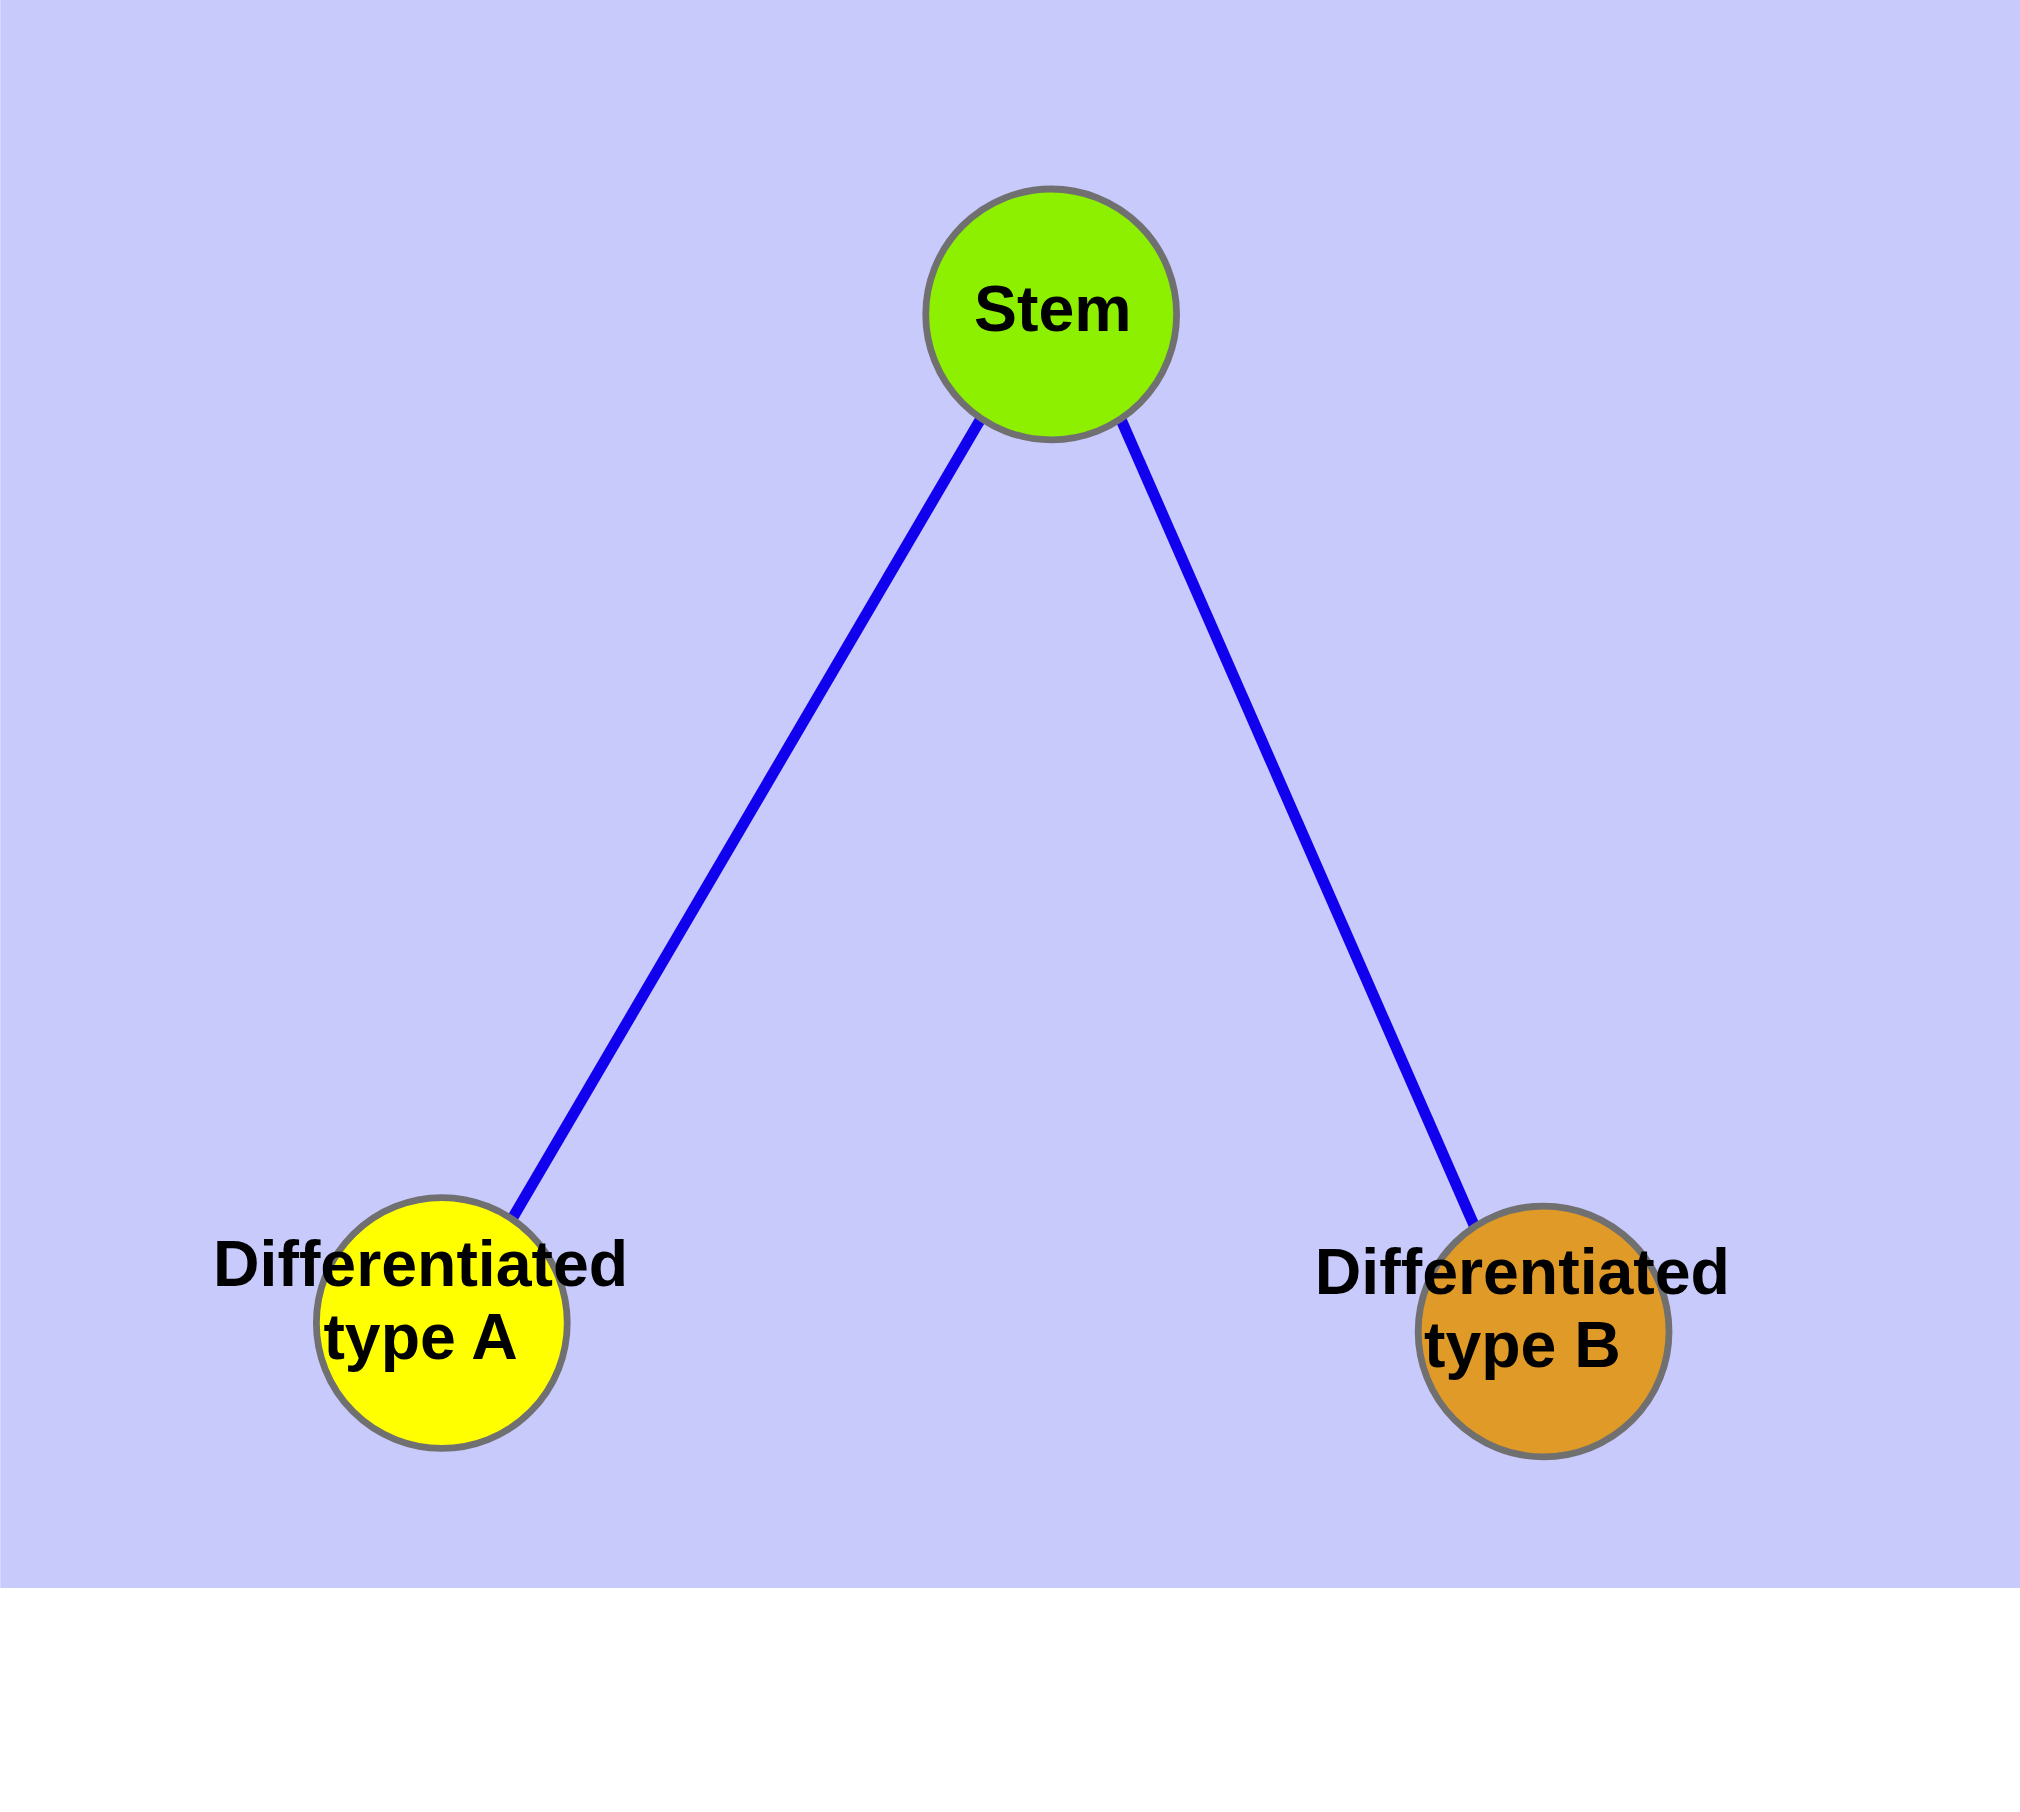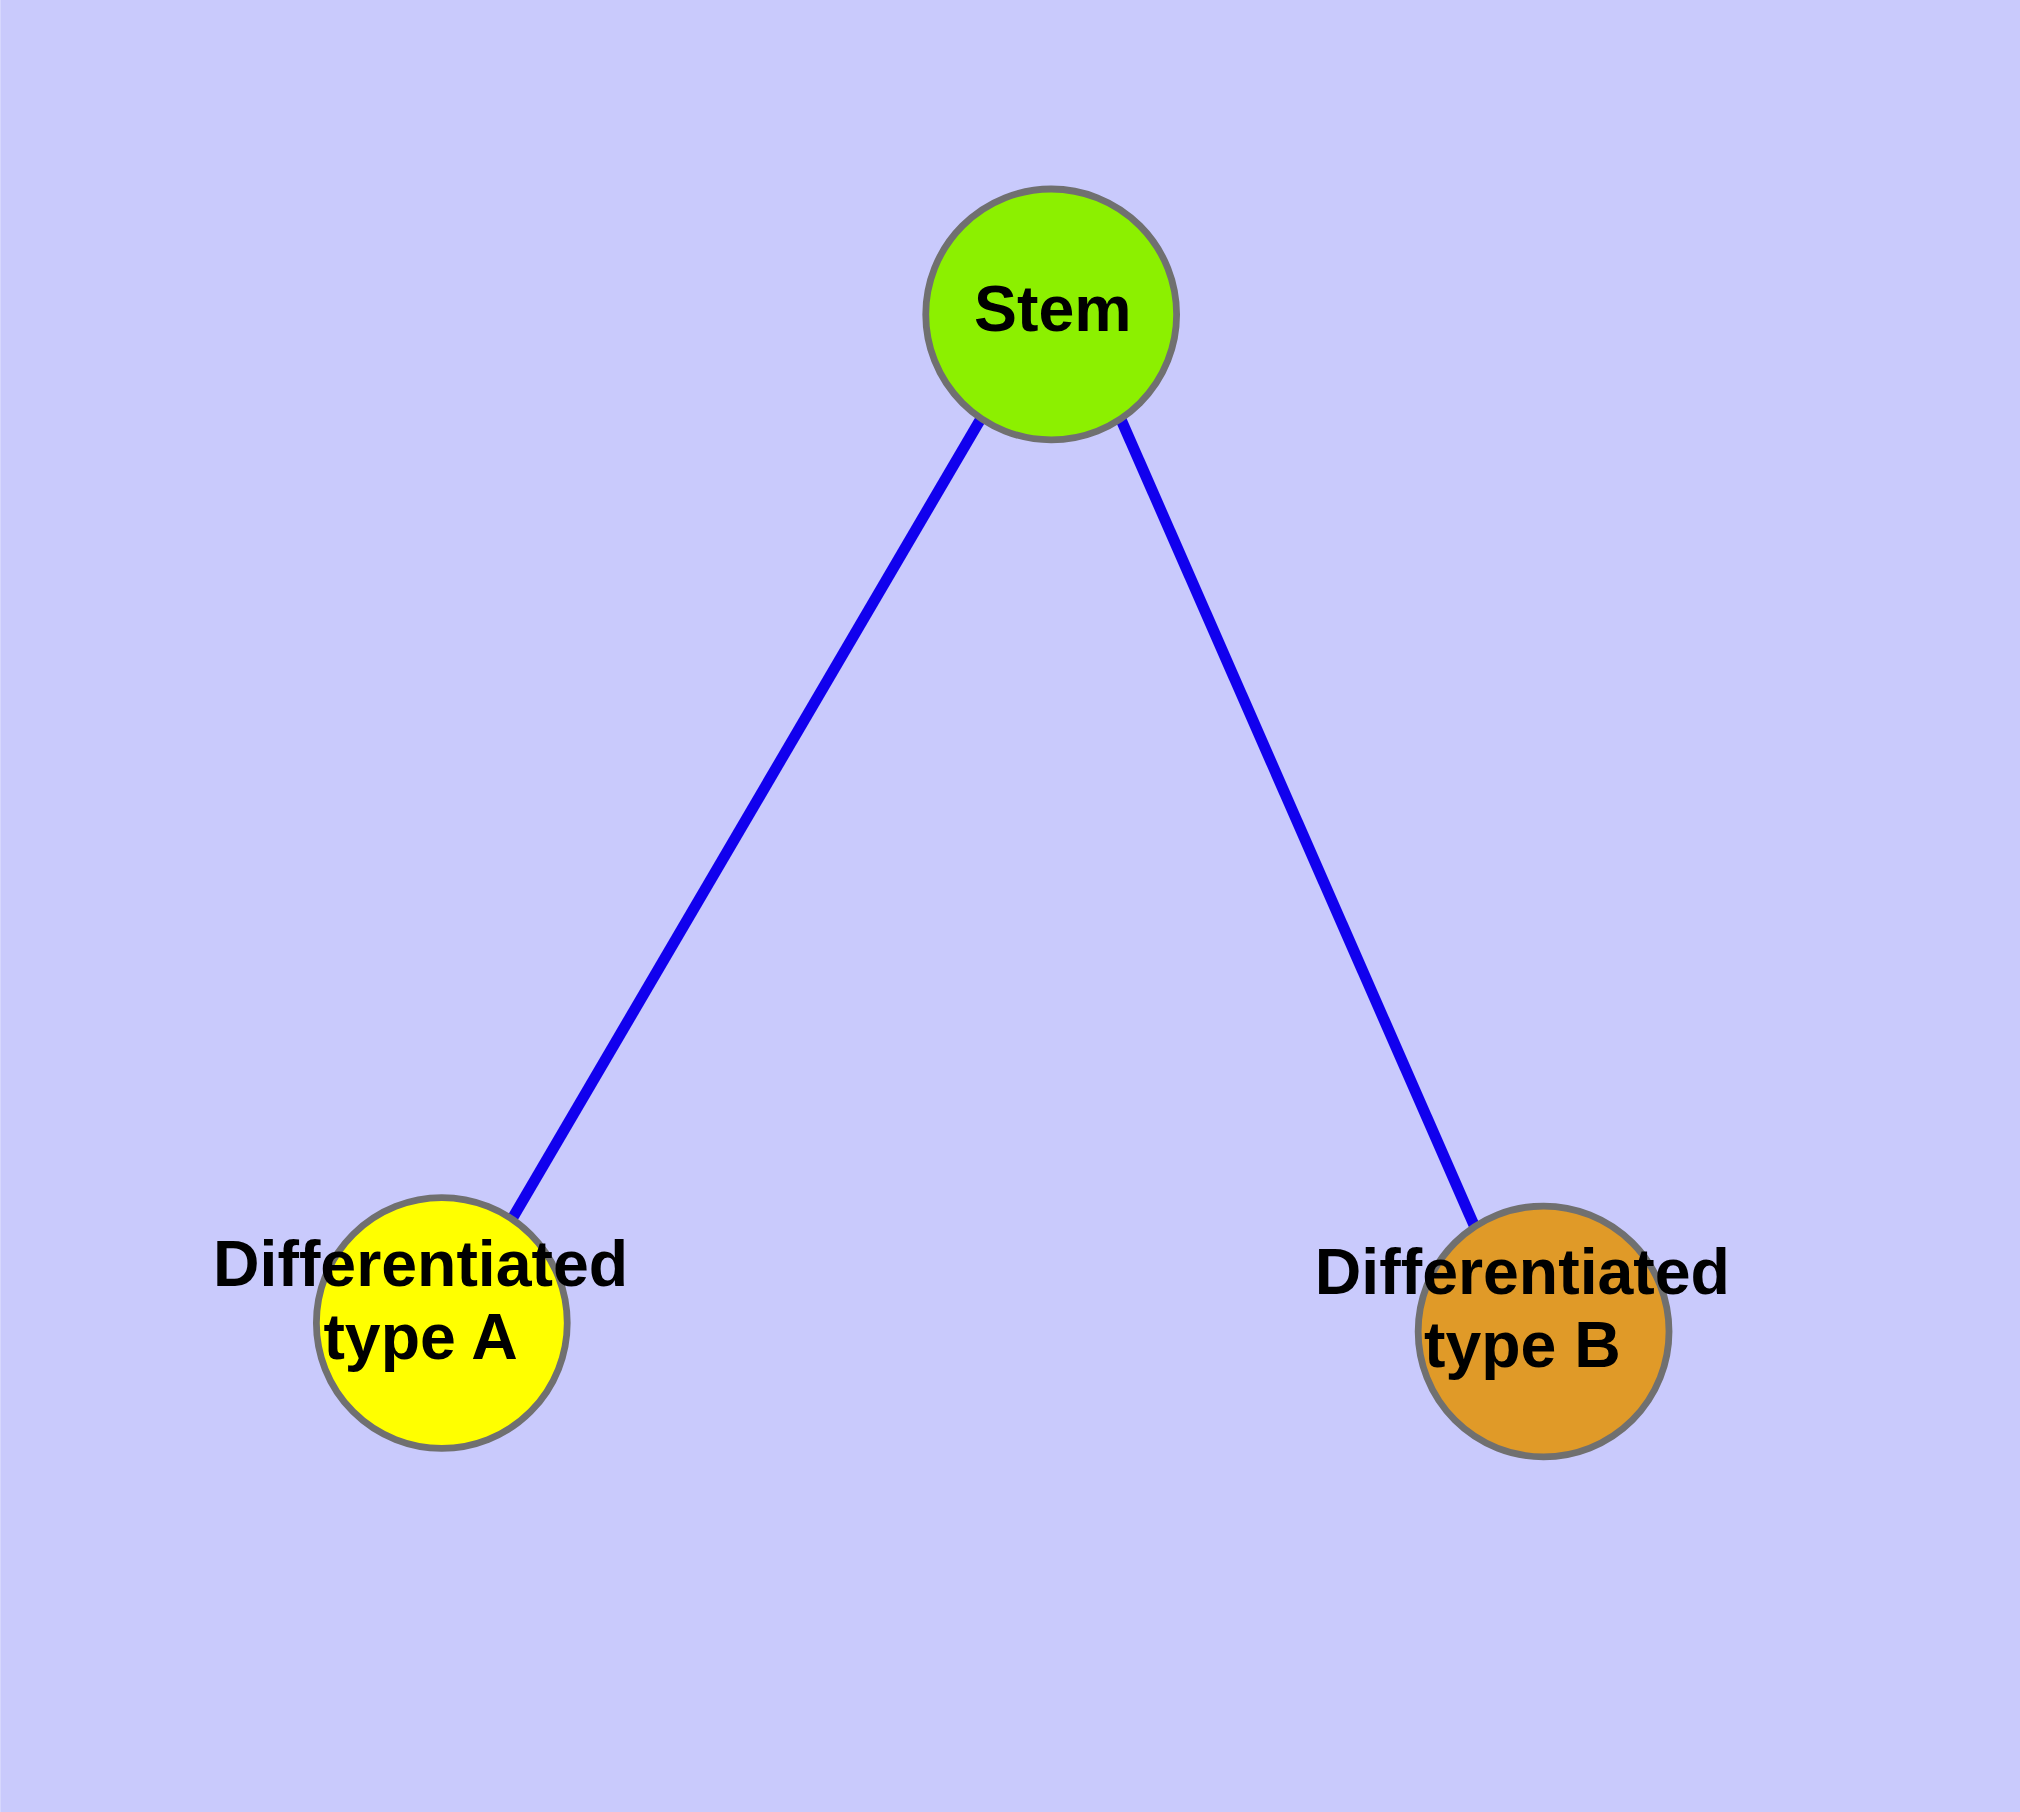--- a/index.html
+++ b/index.html
@@ -27,21 +27,21 @@
     font-family: "Liberation Sans", "DejaVu Sans", sans-serif;
     font-weight: bold;
     fill: #000000;
     text-anchor: middle;
     dominant-baseline: middle;
   }
 </style>
 </head>
 <body>
 
-<div id="canvas" style="width: 2021px; height: 1812px;">
+<div id="canvas" style="width: 2021px; height: 1588px;">
   <svg id="graph-svg" viewBox="0 0 2384 2138" style="width: 2021px; height: 1812px;">
 
     <rect id="bg-rect" x="0" y="0" width="2384" height="2138" fill="#c9cafc"></rect>
 
     <g id="edges-group">
       <line id="edge-0" x1="1157" y1="494" x2="604" y2="1438" stroke="#1100ee" stroke-width="13" stroke-linecap="butt"></line>
       <line id="edge-1" x1="1322" y1="494" x2="1740" y2="1448" stroke="#1100ee" stroke-width="13" stroke-linecap="butt"></line>
     </g>
 
     <g id="nodes-group">

